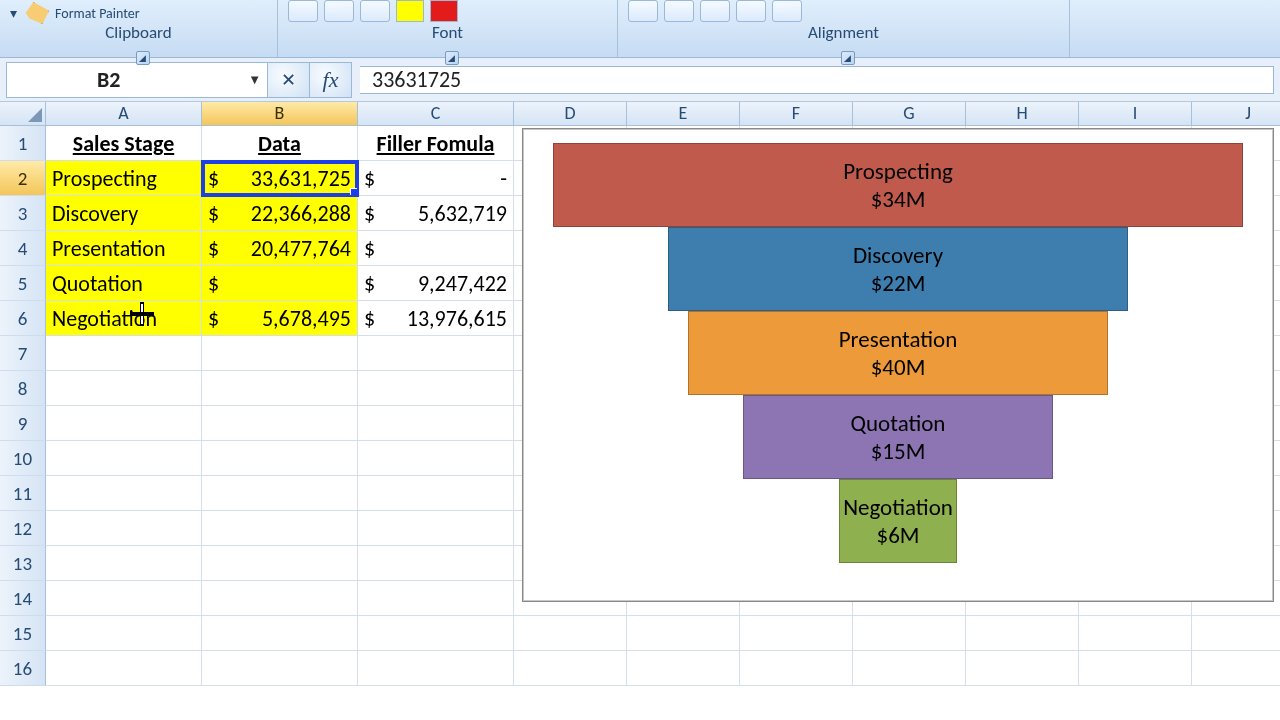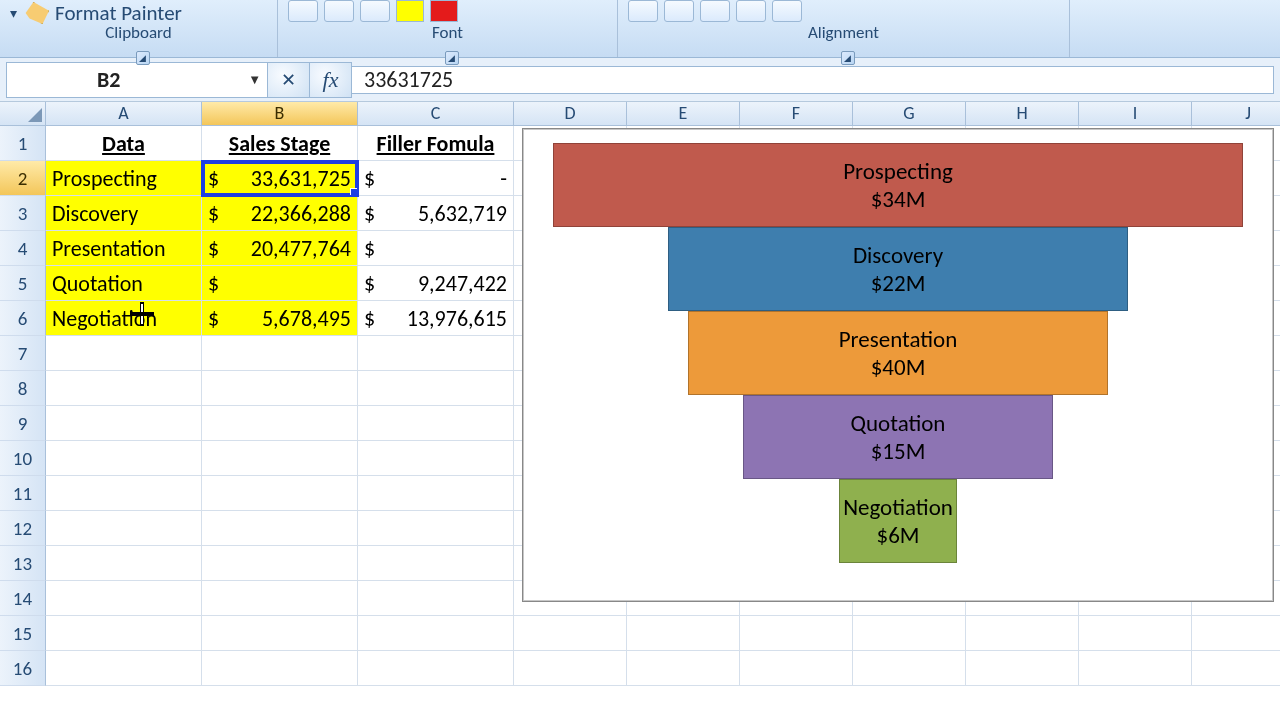--- a/index.html
+++ b/index.html
@@ -118,21 +118,21 @@
   .fx-btn.fx { font-style:italic; font-family: "Times New Roman", serif; font-size:22px;}
   .formula-input {
     flex:1;
     height:28px;
     background:#fff;
     border:1px solid #9bb8d6;
     border-left:none;
     padding:0 12px;
     font-size:22px;
     color:#222;
-    display:flex;align-items:center;
+    display:flex;align-items:center;margin-left:8px;
   }
 
   
   .sheet {
     position:relative;
     height: calc(720px - 58px - 44px);
     background:#fff;
     overflow:hidden;
   }
   
@@ -289,21 +289,21 @@
   .funnel-bar span{line-height:28px;}
 </style>
 </head>
 <body>
 
 <div class="ribbon">
   <div class="ribbon-group rb-clip">
     <div class="clip-top">
       <span style="color:#264b74;font-size:14px">▾</span>
       <span class="paint-icon"></span>
-      <span style="font-size:21px;color:#264b74">Format Painter</span>
+      <span style="font-size:14px;color:#264b74">Format Painter</span>
     </div>
     <div class="group-label">
       <span>Clipboard</span>
       <span class="dlg-launch">◢</span>
     </div>
   </div>
   <div class="ribbon-group rb-font">
     <div class="ribbon-tools">
       <div class="tool-btn"></div>
       <div class="tool-btn"></div>
@@ -357,22 +357,22 @@
     <div class="ch ch-n">F</div>
     <div class="ch ch-n">G</div>
     <div class="ch ch-n">H</div>
     <div class="ch ch-n">I</div>
     <div class="ch ch-n">J</div>
   </div>
 
   <div class="rows" id="rows">
       <div class="row">
         <div class="rh">1</div>
+        <div class="cell c-A hdr-cell">Sales Stage</div>
         <div class="cell c-B hdr-cell">Data</div>
-        <div class="cell c-A hdr-cell">Sales Stage</div>
         <div class="cell c-C hdr-cell">Filler Fomula</div>
         <div class="cell c-n"></div>
         <div class="cell c-n"></div>
         <div class="cell c-n"></div>
         <div class="cell c-n"></div>
         <div class="cell c-n"></div>
         <div class="cell c-n"></div>
         <div class="cell c-n"></div>
       </div>
       <div class="row">

